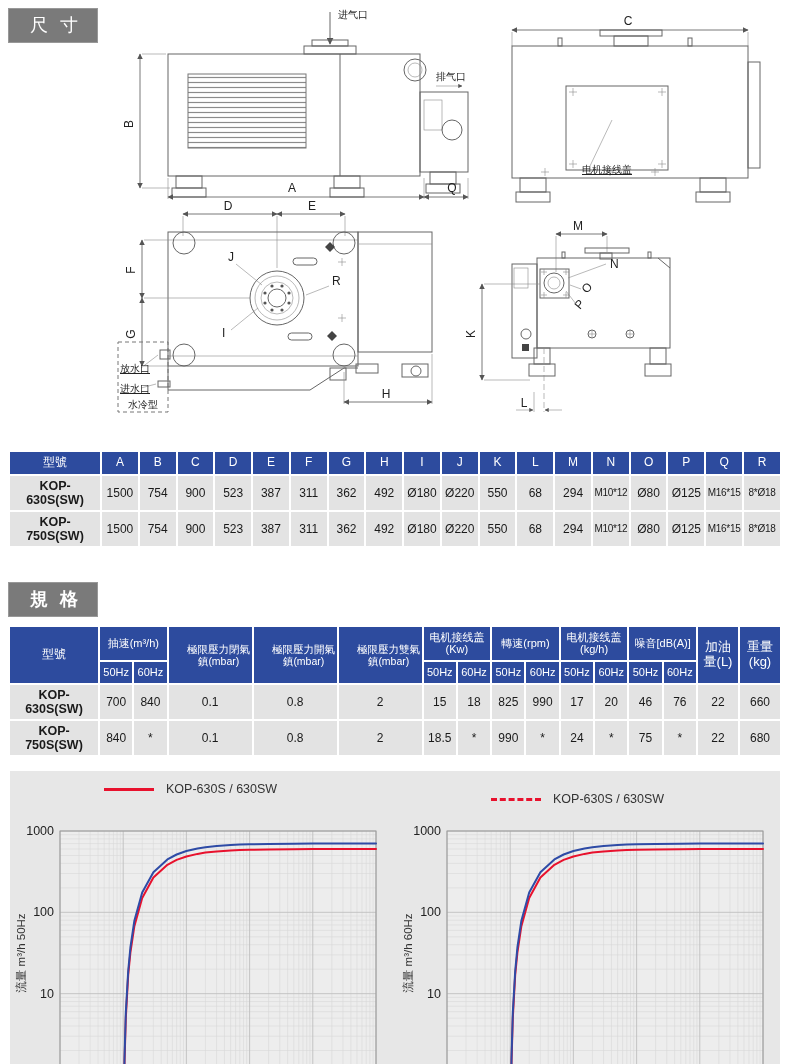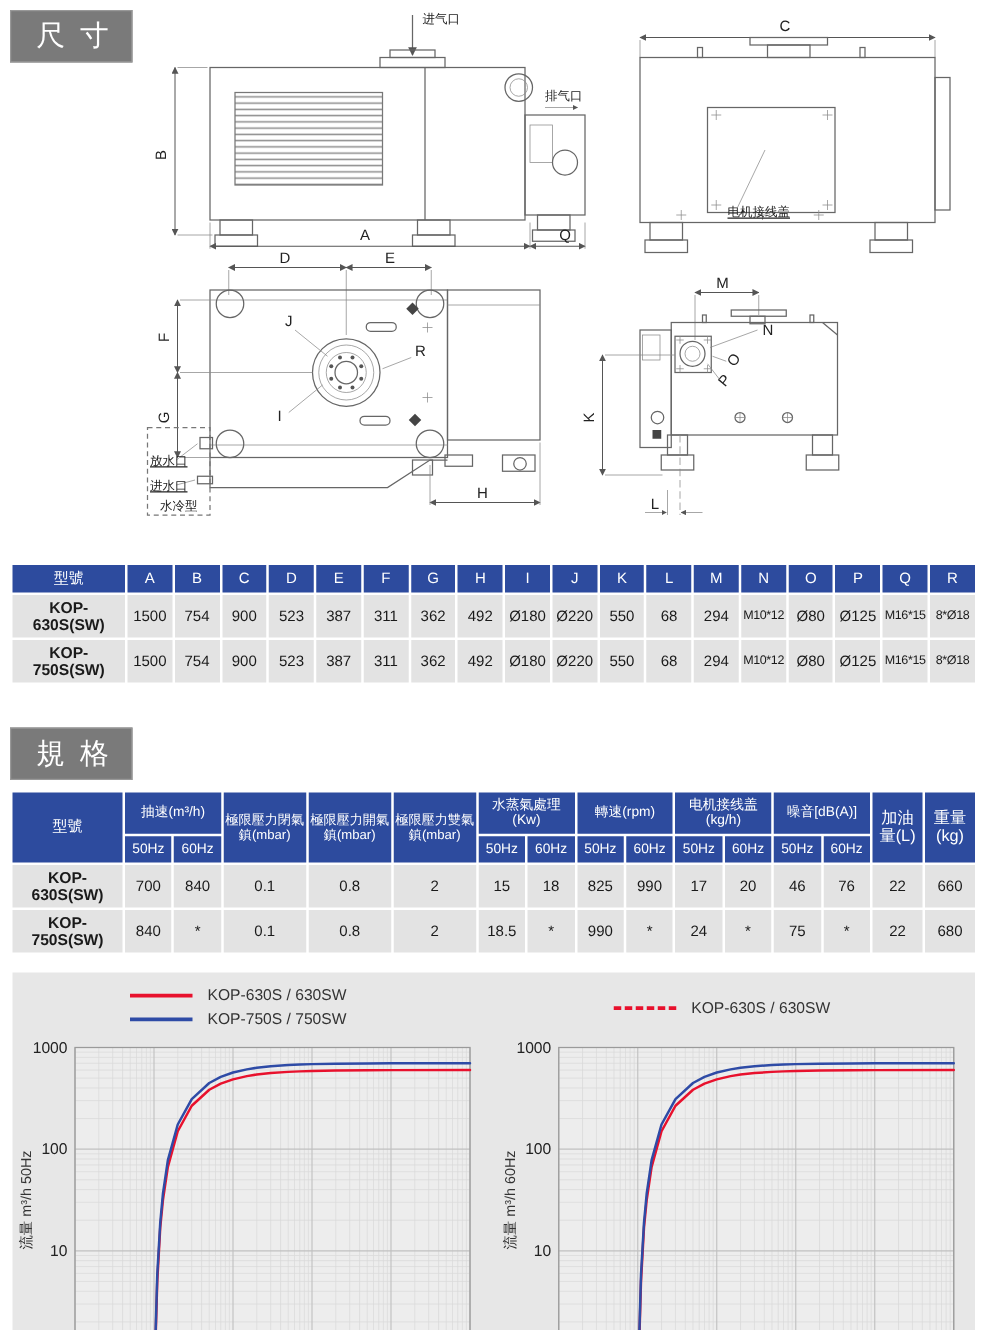--- a/index.html
+++ b/index.html
@@ -3,43 +3,43 @@
 <meta charset="utf-8">
 <style>
   html,body{margin:0;padding:0;}
   body{
     width:790px;height:1064px;background:#ffffff;position:relative;overflow:hidden;
     font-family:"Liberation Sans","DejaVu Sans",sans-serif;color:#222;
   }
   .section-title{
     display:inline-block;background:#7a7a7a;color:#fff;border:1px solid #989898;
     font-family:"Liberation Serif","DejaVu Serif",serif;
-    font-size:23px;letter-spacing:12px;padding:4px 6px 5px 20px;min-width:62px;text-align:center;
+    font-size:18px;letter-spacing:12px;padding:4px 6px 5px 20px;min-width:62px;text-align:center;
   }
   #title-dim{position:absolute;top:8px;left:8px;z-index:5;}
   #drawings{position:relative;height:450px;}
   #drawings svg{position:absolute;top:0;left:0;}
   .ln{stroke:#666;stroke-width:1;fill:none;}
   .tn{stroke:#8a8a8a;stroke-width:0.6;fill:none;}
   .dim{stroke:#555;stroke-width:0.8;fill:none;marker-start:url(#ar);marker-end:url(#ar);}
   .dimtxt{font-size:12px;fill:#222;}
   .cn{font-size:10px;fill:#222;}
   .table-wrap{padding:0 8px;}
   table{border-collapse:separate;border-spacing:2px;width:100%;table-layout:fixed;}
   th{background:#2d4b9e;color:#fff;font-weight:normal;font-size:12px;padding:4px 1px;line-height:1.15;margin-left:40px;}
   td{background:#e3e3e3;text-align:center;font-size:12px;padding:3px 1px;color:#1a1a1a;}
   td.model{font-size:12.5px;font-weight:bold;}
   td.small{font-size:10px;letter-spacing:-0.3px;}
   #dim-table th.model-h{width:88px;}
   #spec-table th{font-size:11px;}
   #spec-table th.model-h{width:86px;font-size:12px;}
-  #spec-table th.mbar{width:64px;font-size:10.5px;}
+  #spec-table th.mbar{width:64px;font-size:10.5px;padding-left:18px;}
   #spec-table th.narrow{width:38px;font-size:13px;}
   #spec-table th.hz{font-size:11px;}
-  #title-spec{margin:34px 0 0 8px;}
+  #title-spec{margin:34px 0 0 8px;font-weight:bold;}
   #spec-wrap{margin-top:8px;}
   #charts-panel{
     margin:14px 10px 0 10px;height:372px;background:#e7e7e7;
     display:flex;gap:4px;padding-top:4px;
   }
   .chart-block{width:383px;}
   .legend{height:44px;padding-left:94px;padding-top:5px;box-sizing:border-box;}
   .legend.single{padding-top:15px;}
   .legend-item{display:flex;align-items:center;gap:12px;height:19px;}
   .swatch{width:50px;height:0;border-top:3px solid #000;}
@@ -340,21 +340,21 @@
 
 <div class="table-wrap" id="spec-wrap">
   <table id="spec-table">
     <thead>
       <tr>
         <th rowspan="2" class="model-h">型號</th>
         <th colspan="2">抽速(m³/h)</th>
         <th rowspan="2" class="mbar">極限壓力閉氣鎮(mbar)</th>
         <th rowspan="2" class="mbar">極限壓力開氣鎮(mbar)</th>
         <th rowspan="2" class="mbar">極限壓力雙氣鎮(mbar)</th>
-        <th colspan="2">水蒸氣處理(Kw)</th>
+        <th colspan="2">电机接线盖(Kw)</th>
         <th colspan="2">轉速(rpm)</th>
         <th colspan="2">电机接线盖(kg/h)</th>
         <th colspan="2">噪音[dB(A)]</th>
         <th rowspan="2" class="narrow">加油量(L)</th>
         <th rowspan="2" class="narrow">重量(kg)</th>
       </tr>
       <tr>
         <th class="hz">50Hz</th>
         <th class="hz">60Hz</th>
         <th class="hz">50Hz</th>
@@ -407,24 +407,20 @@
       </tbody>
   </table>
 </div>
 
 <div id="charts-panel">
   <div class="chart-block">
     <div class="legend" id="legend0">
         <div class="legend-item">
           <span class="swatch" style="border-top-color: rgb(232, 17, 45);"></span>
           <span class="lbl">KOP-630S / 630SW</span>
-        </div>
-        <div class="legend-item">
-          <span class="swatch" style="border-top-color: rgb(46, 75, 166);"></span>
-          <span class="lbl">KOP-750S / 750SW</span>
         </div>
       </div>
     <svg class="chart-svg" id="chart0" width="382" height="310" viewBox="0 0 382 310">
         <rect x="50" y="12" width="316" height="244" fill="#ededed"></rect>
         <line x1="69.02509572596361" y1="12" x2="69.02509572596361" y2="256" stroke="#d9d9d9" stroke-width="0.6"></line>
         <line x1="80.15406329828267" y1="12" x2="80.15406329828267" y2="256" stroke="#d9d9d9" stroke-width="0.6"></line>
         <line x1="88.05019145192723" y1="12" x2="88.05019145192723" y2="256" stroke="#d9d9d9" stroke-width="0.6"></line>
         <line x1="94.17490427403638" y1="12" x2="94.17490427403638" y2="256" stroke="#d9d9d9" stroke-width="0.6"></line>
         <line x1="99.17915902424627" y1="12" x2="99.17915902424627" y2="256" stroke="#d9d9d9" stroke-width="0.6"></line>
         <line x1="103.41019612890105" y1="12" x2="103.41019612890105" y2="256" stroke="#d9d9d9" stroke-width="0.6"></line>

